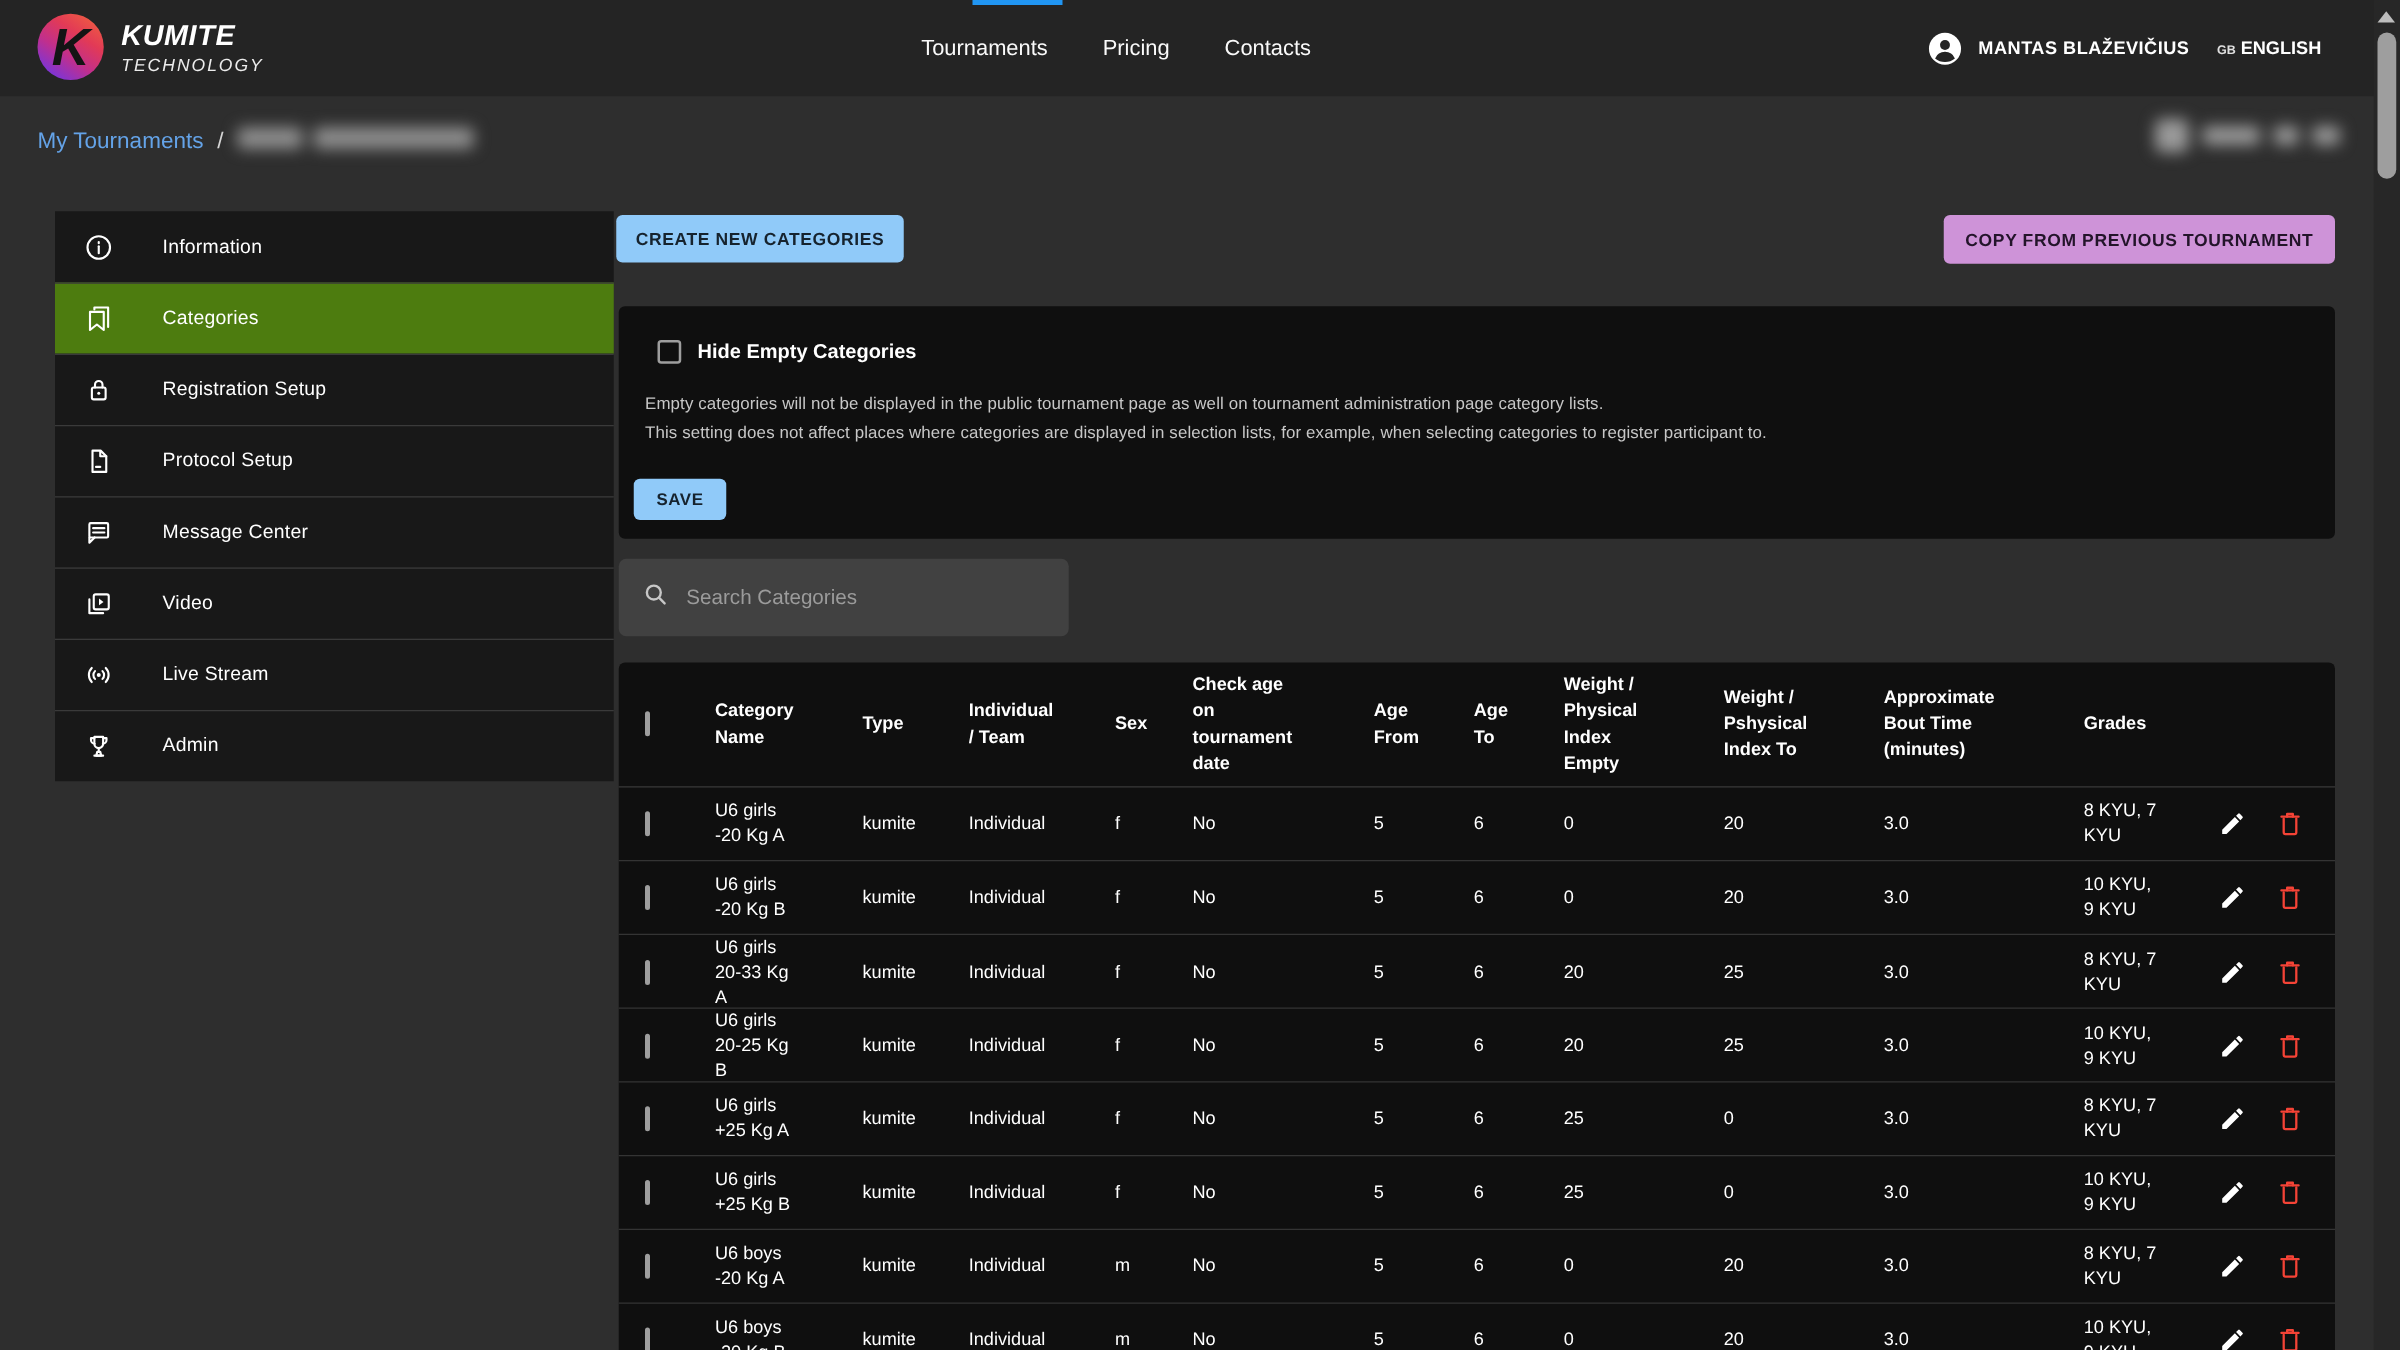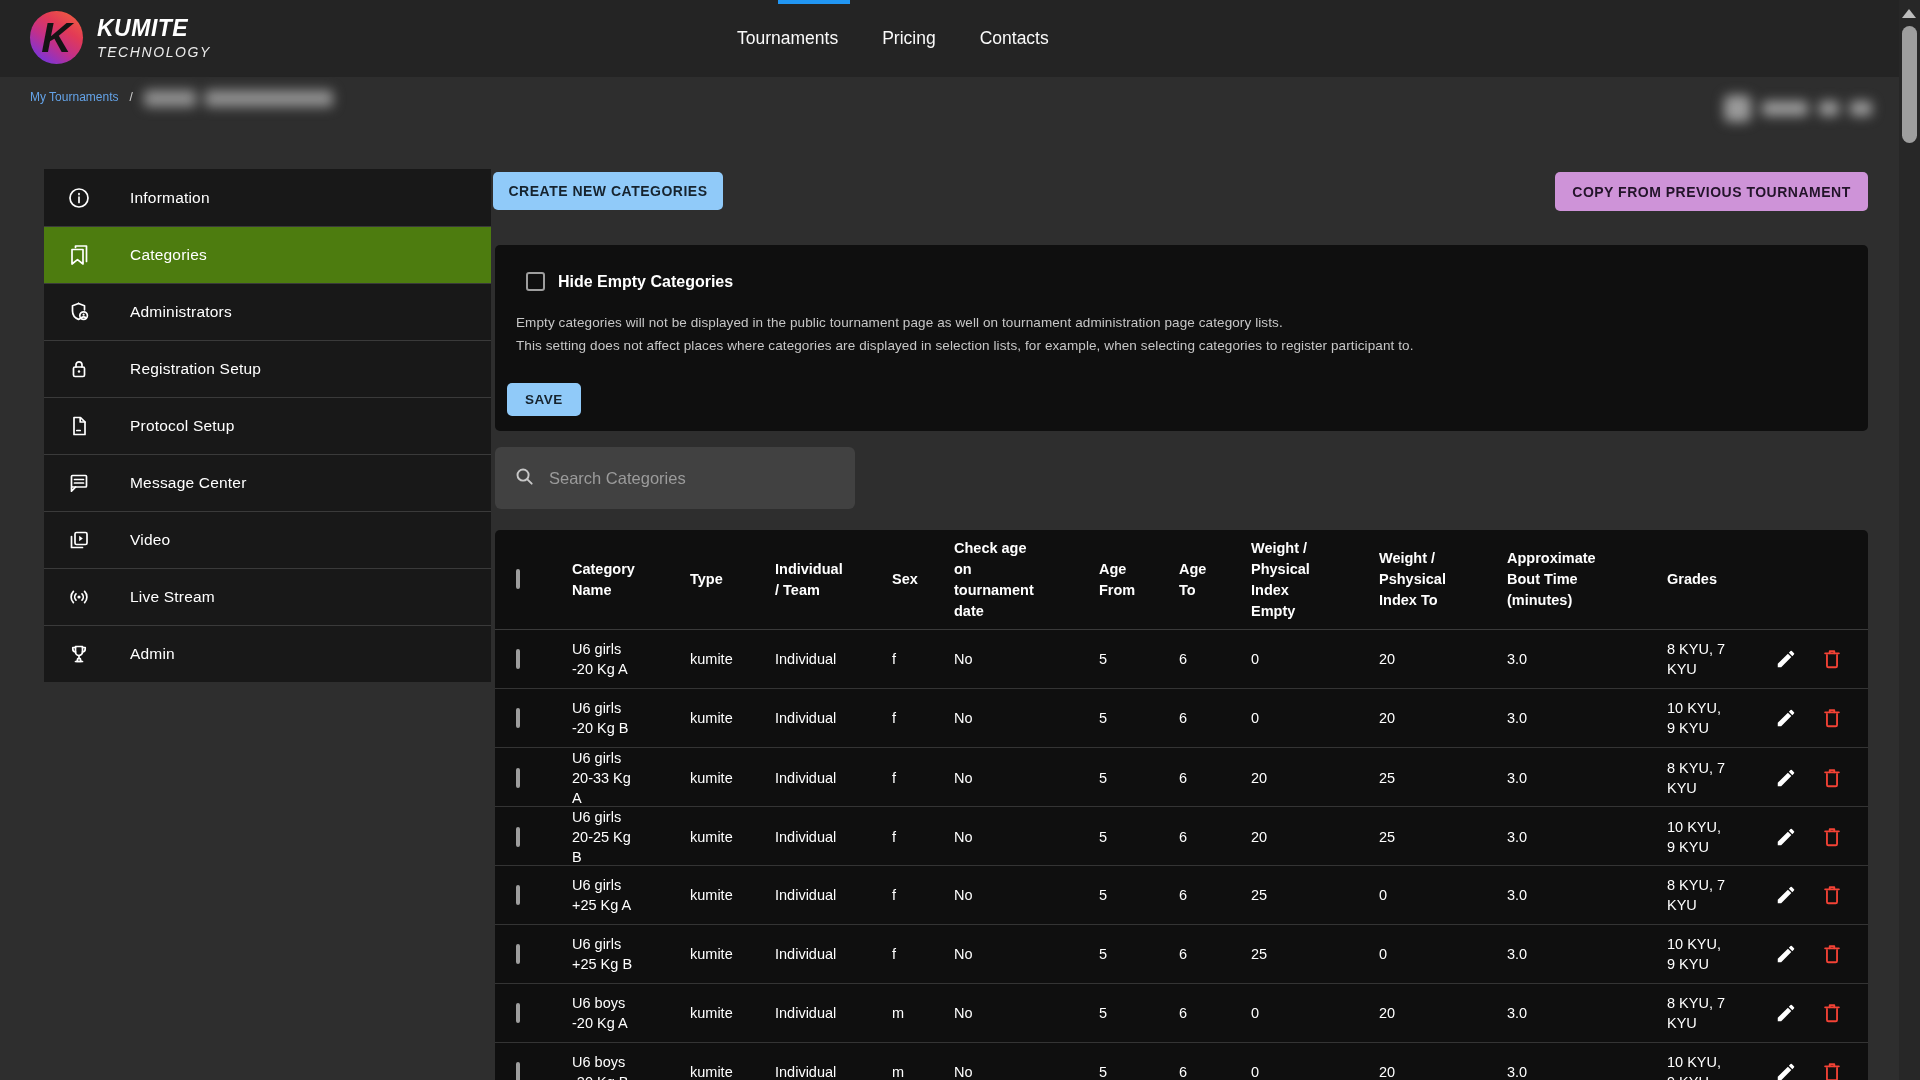--- a/index.html
+++ b/index.html
@@ -30,21 +30,21 @@
   .user-name { font-size:14.5px; font-weight:600; letter-spacing:.4px; }
   .lang { display:flex; align-items:baseline; gap:4px; margin-left:22px; cursor:pointer; }
   .lang-code { font-size:10px; font-weight:700; color:#e0e0e0; }
   .lang-label { font-size:14.5px; font-weight:600; }
   
   .scrollbar { position:absolute; right:0; top:0; width:21px; height:1080px; background:#272727; }
   .scroll-arrow { position:absolute; top:9px; left:3px; width:0; height:0;
     border-left:7.5px solid transparent; border-right:7.5px solid transparent; border-bottom:9px solid #bdbdbd; }
   .scroll-thumb { position:absolute; top:26px; left:3px; width:15px; height:117px; border-radius:8px; background:#9e9e9e; }
   
-  .breadcrumb { position:absolute; left:30px; top:90px; display:flex; align-items:flex-start; gap:11px; font-size:12px; }
+  .breadcrumb { position:absolute; left:30px; top:102px; display:flex; align-items:flex-start; gap:11px; font-size:18px; }
   .bc-link { color:var(--link_blue); cursor:pointer; }
   .bc-sep { color:#d6d6d6; }
   .bc-redacted { display:flex; gap:9px; filter:blur(6px); }
   .bc-redacted i { display:block; height:17px; border-radius:4px; background:#8f8f8f; }
   .date-redacted { position:absolute; right:48px; top:95px; display:flex; align-items:center; gap:11px; filter:blur(6px); }
   .date-redacted .blob-icon { width:27px; height:27px; border-radius:6px; background:#9a9a9a; }
   .date-redacted .blob-txt { height:15px; border-radius:4px; background:#9a9a9a; }
   
   .sidebar { position:absolute; left:44px; top:169px; width:447px; }
   .side-item { height:57px; background:#181818; display:flex; align-items:center; border-top:1px solid #3a3a3a; cursor:pointer; }
@@ -92,20 +92,34 @@
     <div class="brand-text">
       <div class="brand-name">KUMITE</div>
       <div class="brand-sub">TECHNOLOGY</div>
     </div>
   </div>
   <div class="nav-links">
       <div class="nav-link">Tournaments</div>
       <div class="nav-link">Pricing</div>
       <div class="nav-link">Contacts</div>
     </div>
+  <div class="user-area">
+    <span class="avatar">
+      <svg viewBox="0 0 24 24" width="28" height="28">
+          <circle cx="12" cy="12" r="11" fill="#fff"></circle>
+          <circle cx="12" cy="9.4" r="3.4" fill="#242424"></circle>
+          <path d="M5.2 18.6a7.4 7.4 0 0 1 13.6 0A10.8 10.8 0 0 1 12 21a10.8 10.8 0 0 1-6.8-2.4z" fill="#242424"></path>
+        </svg>
+    </span>
+    <span class="user-name">MANTAS BLAŽEVIČIUS</span>
+    <span class="lang">
+      <span class="lang-code">GB</span>
+      <span class="lang-label">ENGLISH</span>
+    </span>
+  </div>
 </div>
 
 <div class="scrollbar">
   <div class="scroll-arrow"></div>
   <div class="scroll-thumb"></div>
 </div>
 
 <div class="breadcrumb">
   <span class="bc-link">My Tournaments</span>
   <span class="bc-sep">/</span>
@@ -129,30 +143,20 @@
           <line x1="12" y1="7.6" x2="12" y2="8.6"></line>
         </svg></span>
       <span class="side-label">Information</span>
     </div>
     <div class="side-item active">
       <span class="side-icon"><svg viewBox="0 0 24 24" width="24" height="24" fill="none" stroke="#fff" stroke-width="1.7" stroke-linecap="round" stroke-linejoin="round">
           <path d="M8.5 4.5V3h11v15.5"></path>
           <path d="M5 6.5h11V21l-5.5-4.4L5 21z"></path>
         </svg></span>
       <span class="side-label">Categories</span>
-    </div>
-    <div class="side-item">
-      <span class="side-icon"><svg viewBox="0 0 24 24" width="24" height="24" fill="none" stroke="#fff" stroke-width="1.7" stroke-linecap="round" stroke-linejoin="round">
-          <path d="M11.5 3.5L5.5 5.7v5.2c0 4.2 2.5 7 6 8.5.6-.26 1.2-.57 1.7-.92"></path>
-          <path d="M11.5 3.5l6 2.2v4.1"></path>
-          <circle cx="16.6" cy="15.6" r="3.8"></circle>
-          <circle cx="16.6" cy="14.7" r="1.1" fill="#fff" stroke="none"></circle>
-          <path d="M14.5 17.7a2.9 2.9 0 0 1 4.2 0"></path>
-        </svg></span>
-      <span class="side-label">Administrators</span>
     </div>
     <div class="side-item">
       <span class="side-icon"><svg viewBox="0 0 24 24" width="24" height="24" fill="none" stroke="#fff" stroke-width="1.7" stroke-linecap="round" stroke-linejoin="round">
           <rect x="6.5" y="10" width="11" height="9.5" rx="1.5"></rect>
           <path d="M9 10V7.8a3 3 0 0 1 6 0V10"></path>
           <circle cx="12" cy="14.5" r="1.2" fill="#fff" stroke="none"></circle>
         </svg></span>
       <span class="side-label">Registration Setup</span>
     </div>
     <div class="side-item">

